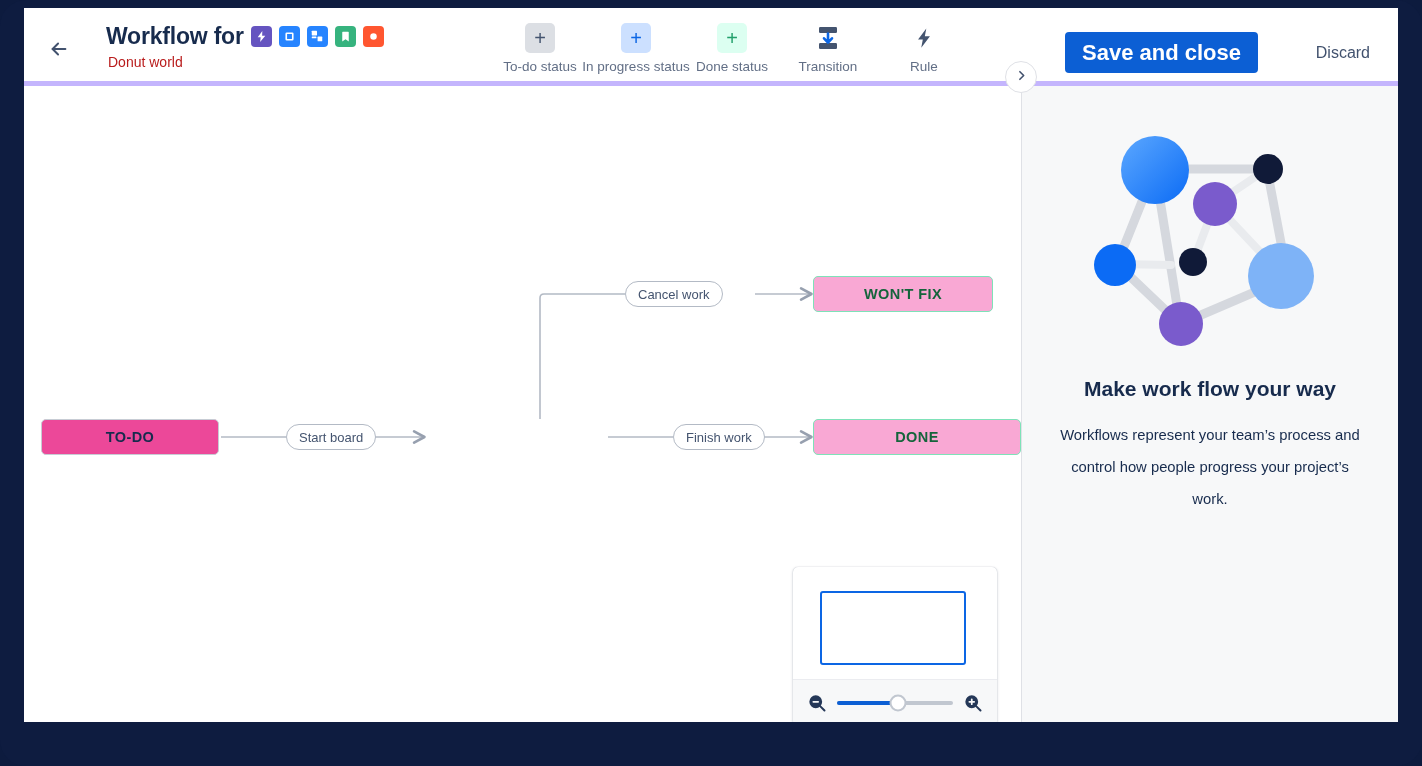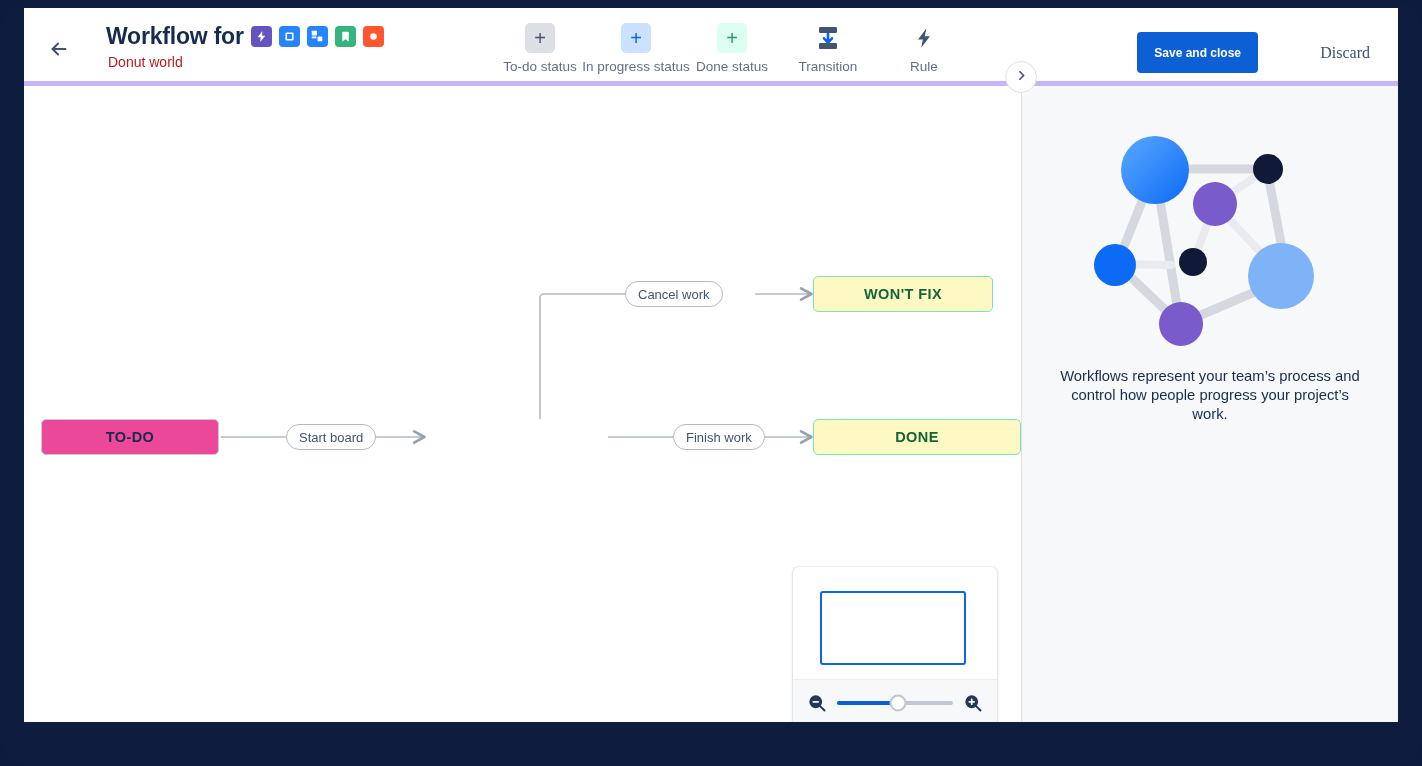--- a/index.html
+++ b/index.html
@@ -113,34 +113,34 @@
 
   #btn-save {
     position: absolute;
     right: 140px; top: 24px;
     background: #0c5fd4;
     color: #ffffff;
     border: none;
     border-radius: 4px;
     height: 41px;
     padding: 0 17px;
-    font-size: 12px;
+    font-size: 22px;
     font-weight: 700;
     font-family: "Liberation Sans", sans-serif;
     cursor: pointer;
     white-space: nowrap;
   }
   #btn-discard {
     position: absolute;
     right: 20px; top: 24px;
     background: transparent;
     border: none;
     color: #42526e;
     font-size: 16px;
-    font-family: Liberation Serif, serif;
+    font-family: Liberation Sans, sans-serif;
     height: 41px;
     padding: 0 8px;
     cursor: pointer;
     white-space: nowrap;
   }
 
   
   #canvas {
     position: absolute;
     left: 0; top: 78px;
@@ -185,21 +185,21 @@
     background: #ec4899;
     border: 1.5px solid #c7ccd4;
     color: #172b4d;
   }
   .node.inprogress {
     background: #cce0ff;
     border: 1.5px solid #579dff;
     color: #0b4fb3;
   }
   .node.done {
-    background: #fef9c3;
+    background: #f9a8d4;
     border: 1.5px solid #7ee2b8;
     color: #14643b;
   }
 
   
   .pill {
     position: absolute;
     height: 26px;
     border-radius: 13px;
     background: #ffffff;
@@ -286,21 +286,21 @@
   #illus { margin: 22px auto 0; display: block; }
   #panel-title {
     margin-top: 28px;
     font-size: 21px;
     font-weight: 700;
     color: #172b4d;
   }
   .panel-p {
     margin-top: 18px;
     font-size: 14.8px;
-    line-height: 19px;
+    line-height: 32px;
     color: #172b4d;
   }
 </style>
 </head>
 <body>
 
 <div id="frame"></div>
 
 <div id="app">
 
@@ -495,16 +495,17 @@
       </g>
       <circle cx="70" cy="36" r="34" fill="url(#g1)"></circle>
       <circle cx="183" cy="35" r="15" fill="#101A38"></circle>
       <circle cx="130" cy="70" r="22" fill="#7A5BCC"></circle>
       <circle cx="108" cy="128" r="14" fill="#101A38"></circle>
       <circle cx="30" cy="131" r="21" fill="#0B6BF5"></circle>
       <circle cx="196" cy="142" r="33" fill="#7EB3F7"></circle>
       <circle cx="96" cy="190" r="22" fill="#7A5BCC"></circle>
     </svg>
 
+    <div id="panel-title">Make work flow your way</div>
     <div class="panel-p">Workflows represent your team’s process and control how people progress your project’s work.</div>
   </div>
 
 </div>
 
 </body></html>

